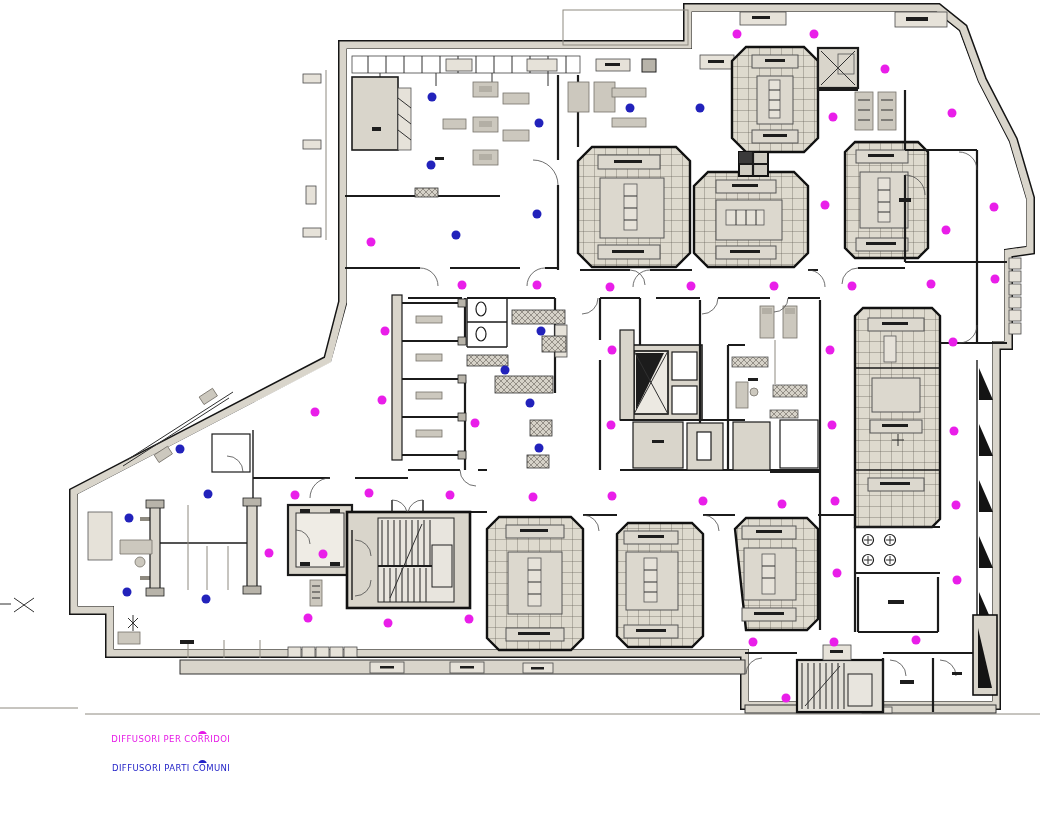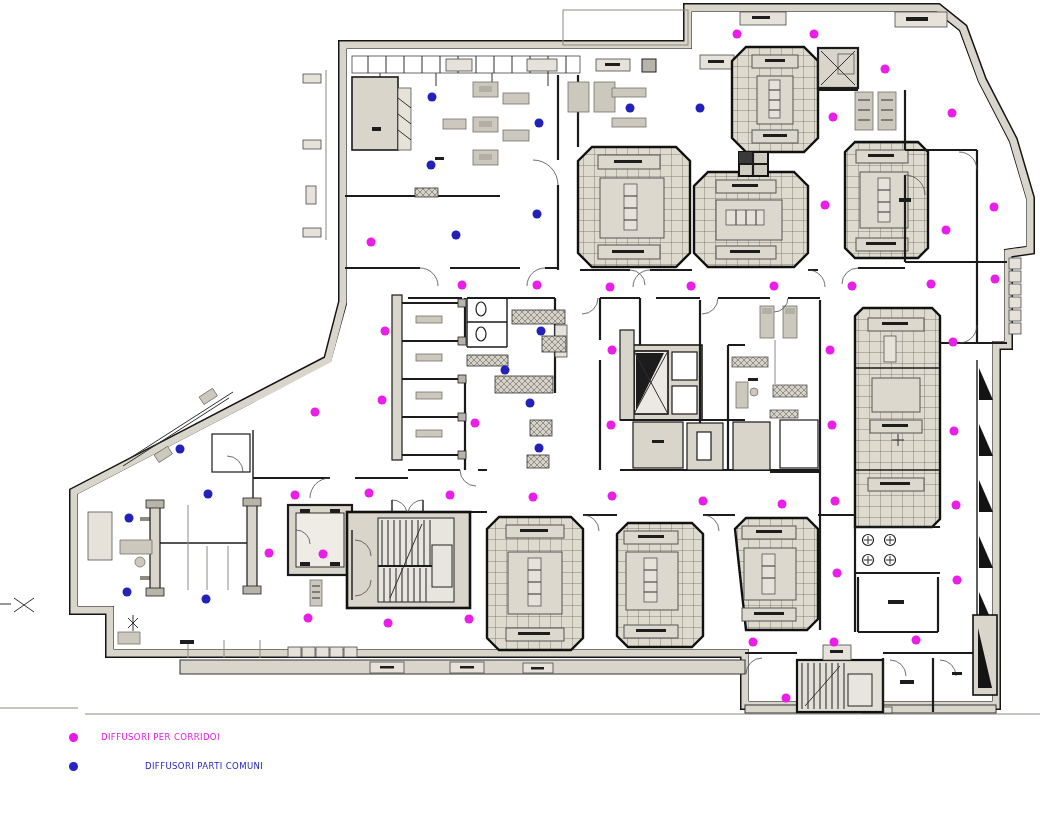--- a/index.html
+++ b/index.html
@@ -19,21 +19,21 @@
   .chip{fill:#e6e2d9;stroke:#4a4a4a;stroke-width:0.8;}
   .dash{fill:#1d1d1d;}
   .gdash{fill:#8e8a80;}
   .arc{fill:none;stroke:#4a4a4a;stroke-width:0.8;}
   .eq{fill:#ccc8be;stroke:#76726a;stroke-width:0.8;}
   .tileroom{fill:url(#tiles);stroke:#111;stroke-width:2.4;}
   .platform{fill:#dcd8ce;stroke:#555;stroke-width:1;}
   .tread{stroke:#222;stroke-width:1;fill:none;}
   
   .legend{position:absolute;left:68px;top:730px;}
-  .legend-row{display:flex;align-items:center;height:14px;margin-bottom:15px;}
+  .legend-row{display:flex;align-items:flex-end;height:14px;margin-bottom:15px;flex-direction:column;}
   .legend-row svg{position:static;margin-right:22px;}
   .legend-label{font-size:8.5px;letter-spacing:0.4px;}
   .legend-row:nth-child(1) .legend-label{color:#e619e6;}
   .legend-row:nth-child(2) .legend-label{color:#2424c8;padding-left:44px;}
 </style>
 </head>
 <body>
 
 <div id="stage">
 

